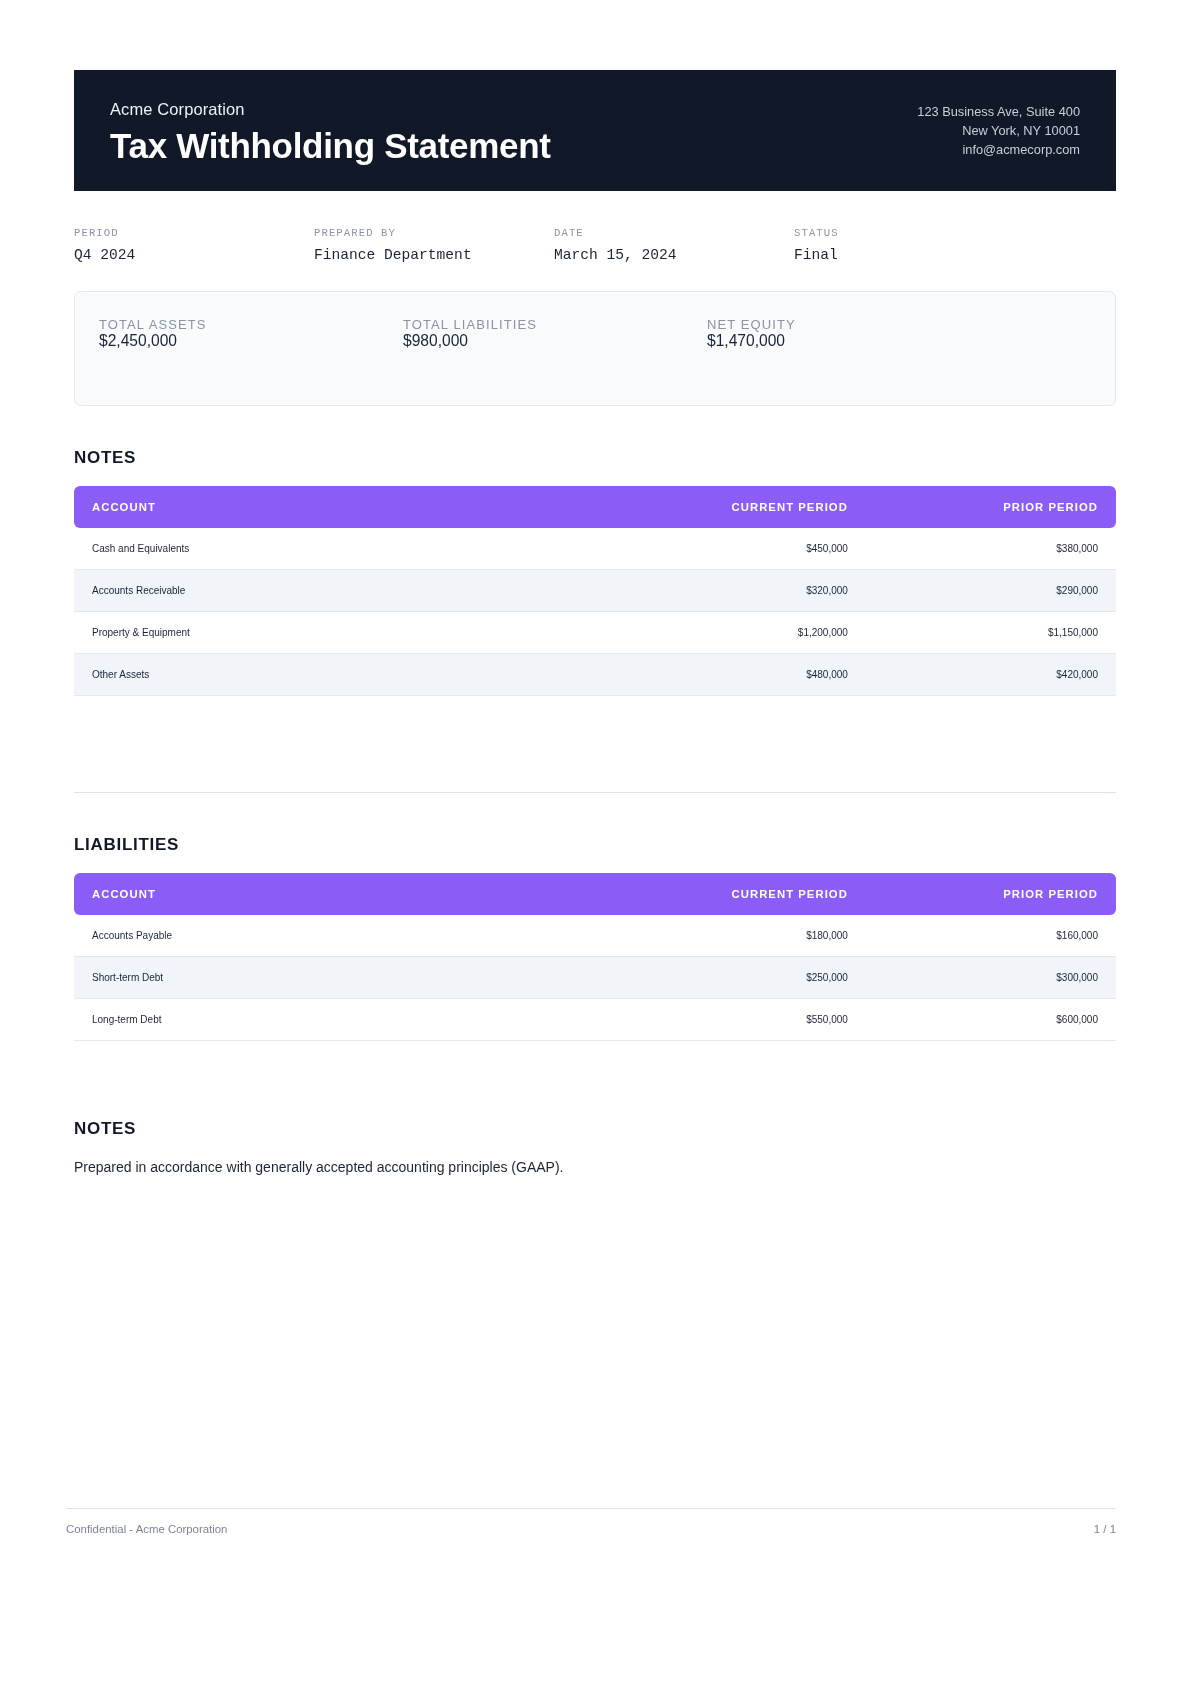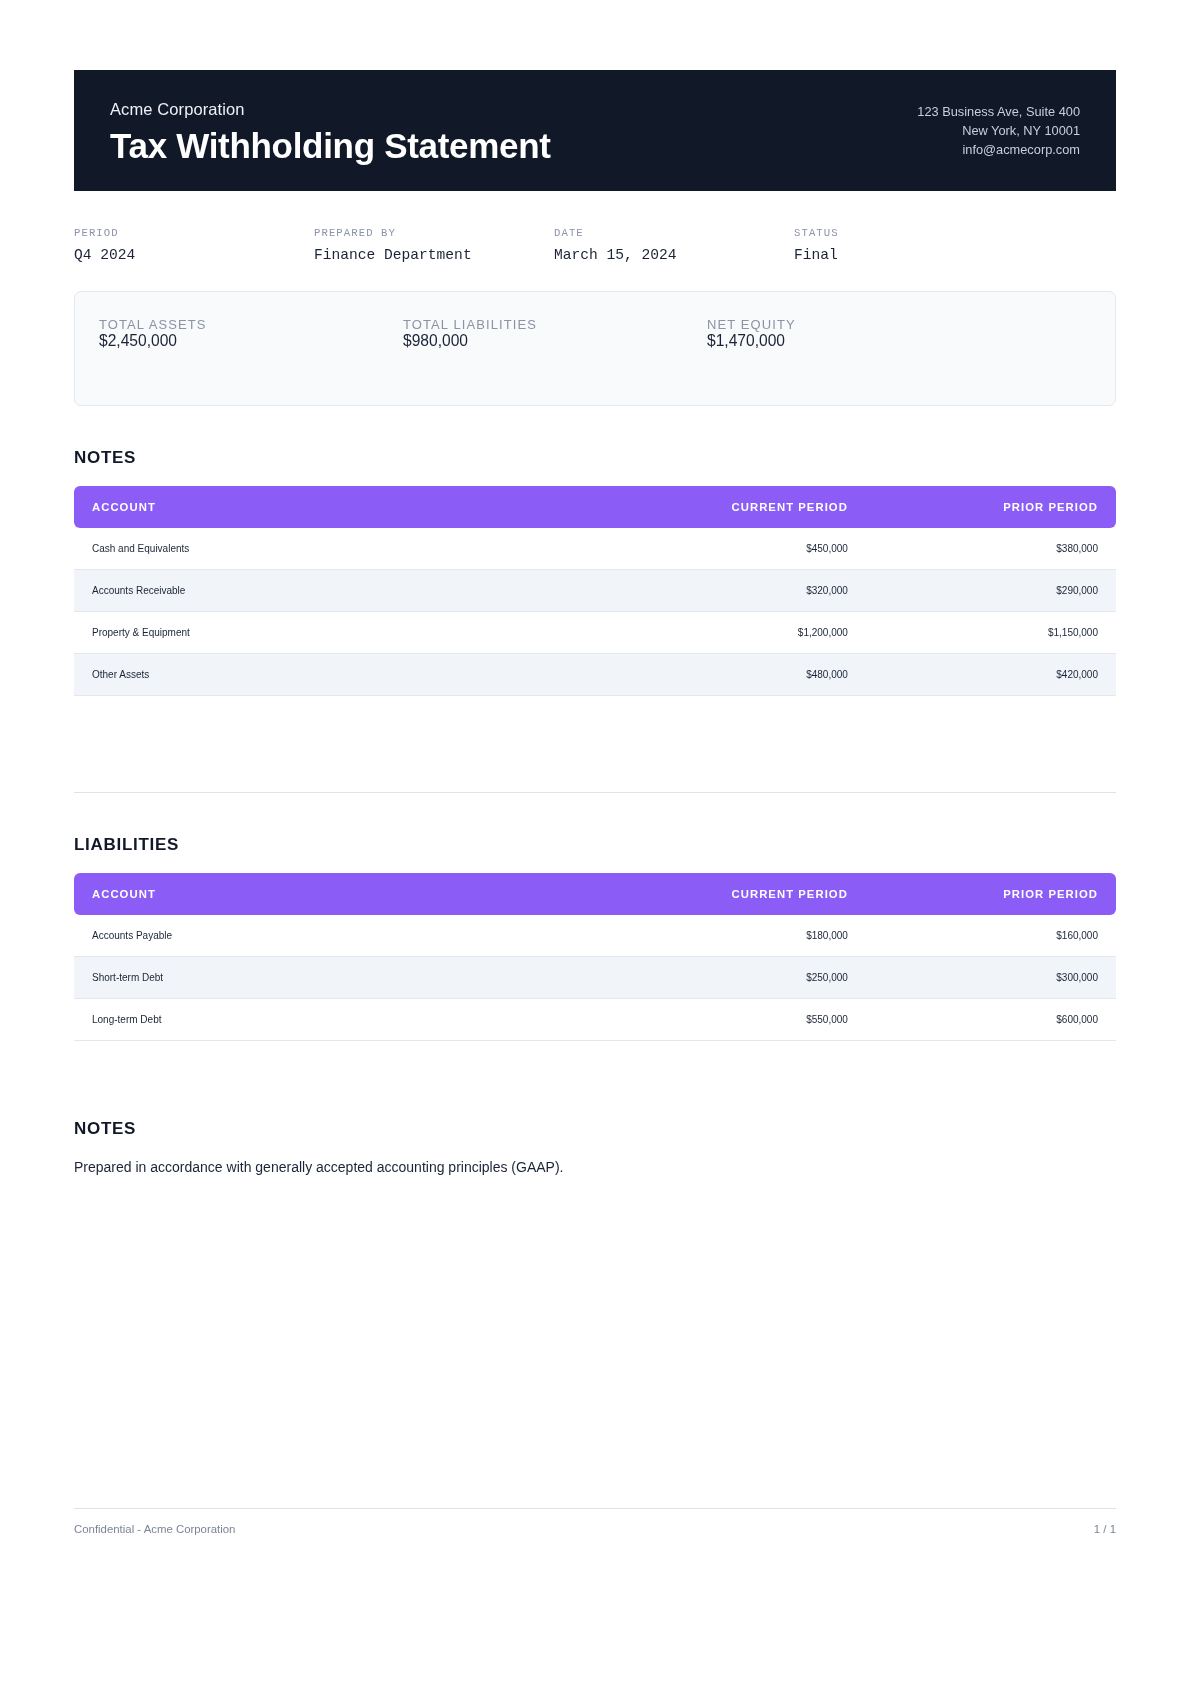--- a/index.html
+++ b/index.html
@@ -143,21 +143,21 @@
   .notes-text {
     font-size: 14px;
     color: #1b2436;
     margin-top: 18px;
     line-height: 1.5;
   }
 
   
   .doc-footer {
     position: absolute;
-    left: 74px;
+    left: 66px;
     right: 74px;
     bottom: 148px;
     border-top: 1px solid #dfe4ec;
     padding-top: 14px;
     display: flex;
     justify-content: space-between;
     font-size: 11.4px;
     color: #7b8496;
   }
 </style>

